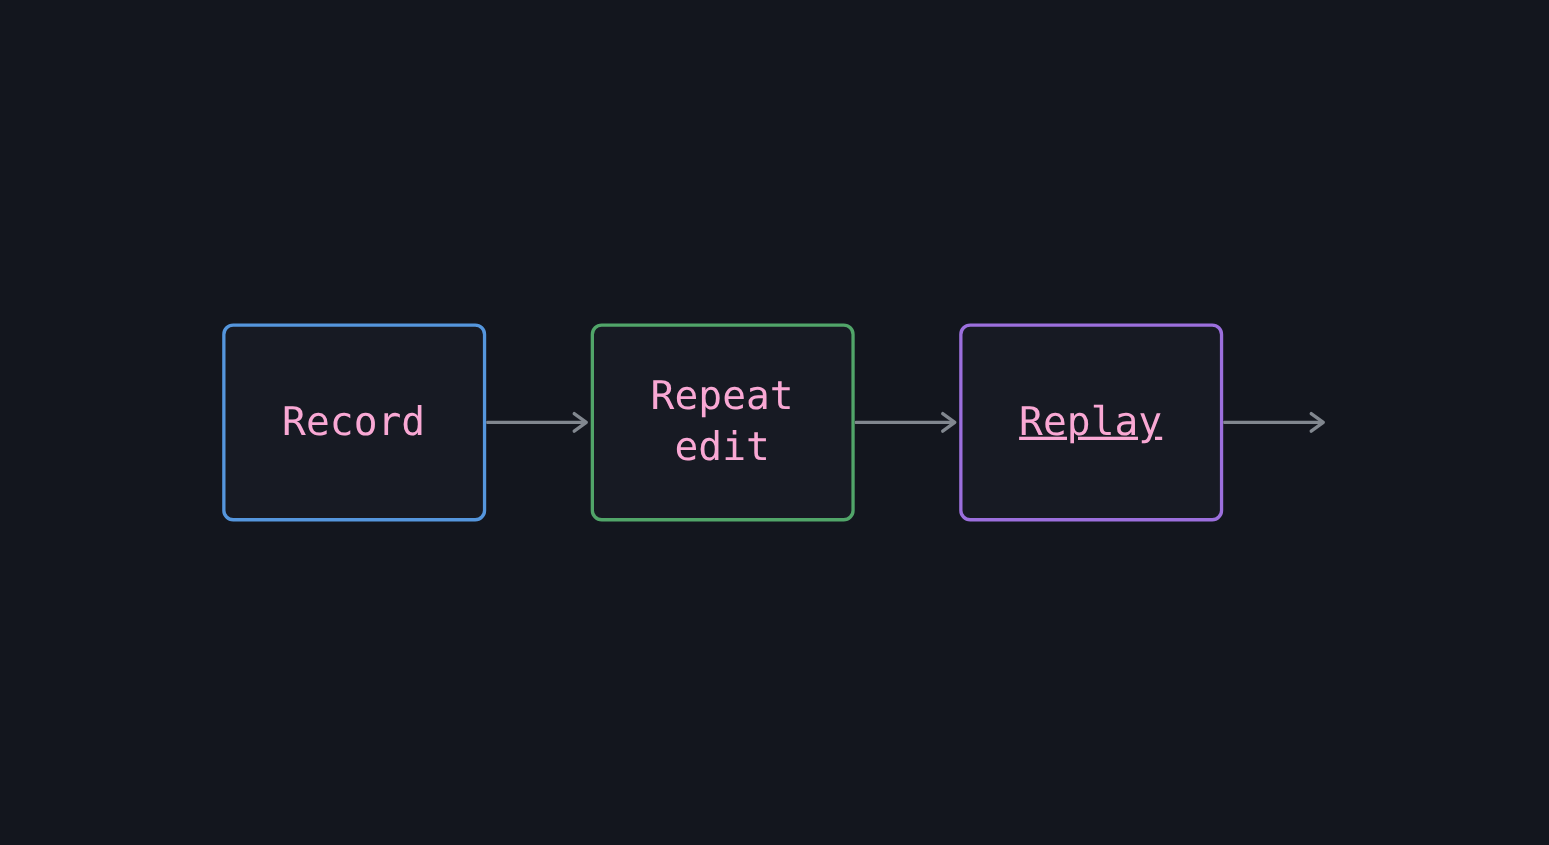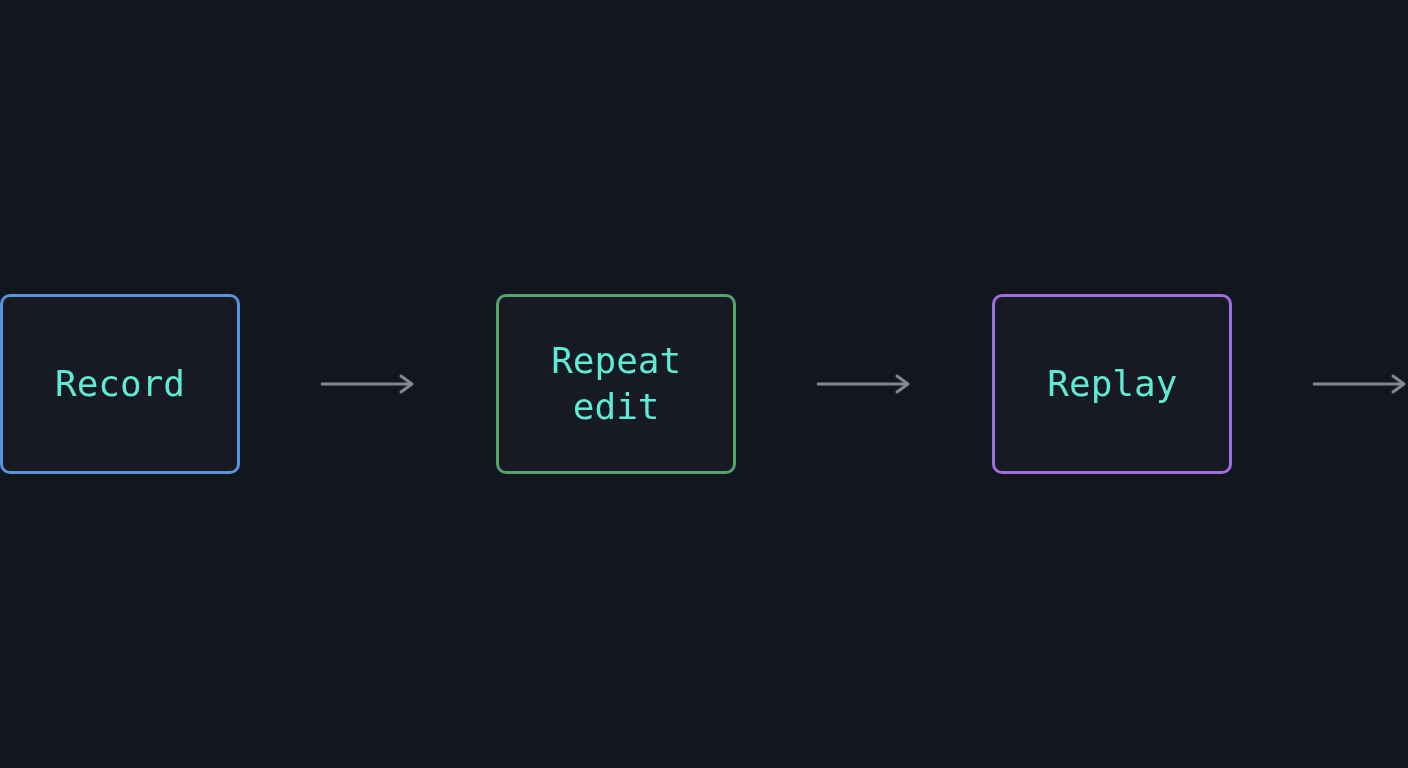--- a/index.html
+++ b/index.html
@@ -41,41 +41,41 @@
   .arrow {
     flex: 0 0 auto;
     width: 95px;
     height: 26px;
     display: block;
   }
 </style>
 </head>
 <body style="background-color: rgb(19, 22, 30);">
 
-<div class="canvas" style="color: #5eead4; justify-content: space-between;">
+<div class="canvas" style="color: #f9a8d4;">
 
   <div class="node" style="border-color: rgb(85, 150, 221);">
     <span class="node-label">Record</span>
   </div>
 
   <svg class="arrow" viewBox="0 0 95 26" aria-hidden="true">
     <line x1="1" y1="13" x2="88" y2="13" stroke-width="3" stroke-linecap="round" stroke="#81878f"></line>
     <polyline points="80,5 91,13 80,21" fill="none" stroke-width="3" stroke-linecap="round" stroke-linejoin="round" stroke="#81878f"></polyline>
   </svg>
 
   <div class="node" style="border-color: rgb(81, 165, 105);">
     <span class="node-label">Repeat edit</span>
   </div>
 
   <svg class="arrow" viewBox="0 0 95 26" aria-hidden="true">
     <line x1="1" y1="13" x2="88" y2="13" stroke-width="3" stroke-linecap="round" stroke="#81878f"></line>
     <polyline points="80,5 91,13 80,21" fill="none" stroke-width="3" stroke-linecap="round" stroke-linejoin="round" stroke="#81878f"></polyline>
   </svg>
 
-  <div class="node" style="border-color: rgb(156, 111, 221);">
+  <div class="node" style="border-color: rgb(156, 111, 221); text-decoration: underline;">
     <span class="node-label">Replay</span>
   </div>
 
   <svg class="arrow" viewBox="0 0 95 26" aria-hidden="true">
     <line x1="1" y1="13" x2="88" y2="13" stroke-width="3" stroke-linecap="round" stroke="#81878f"></line>
     <polyline points="80,5 91,13 80,21" fill="none" stroke-width="3" stroke-linecap="round" stroke-linejoin="round" stroke="#81878f"></polyline>
   </svg>
 
 
 </div>

